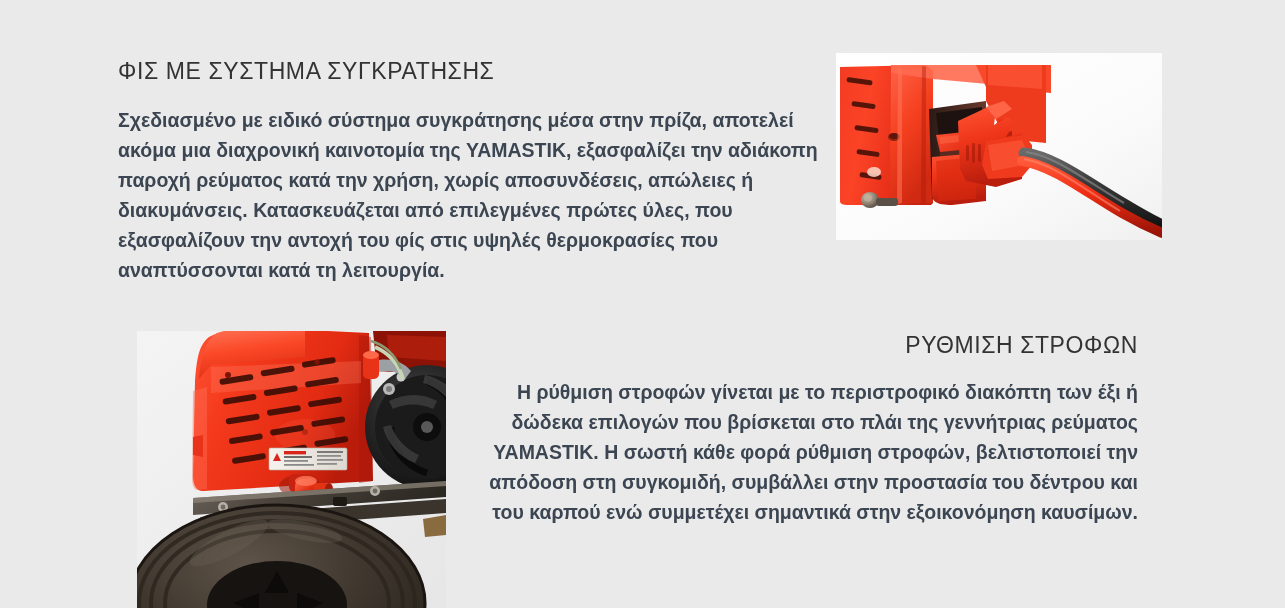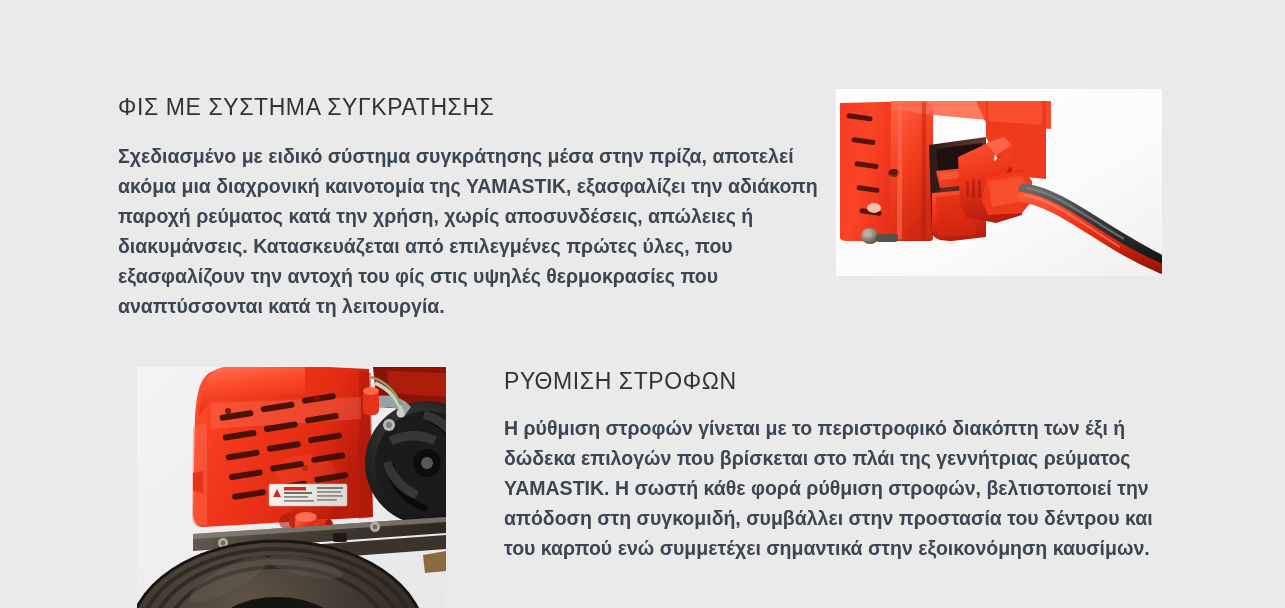--- a/index.html
+++ b/index.html
@@ -6,30 +6,30 @@
   html, body {
     width: 1285px;
     height: 608px;
     overflow: hidden;
   }
   body {
     background: #eaeaea;
     font-family: "Liberation Sans", sans-serif;
     position: relative;
   }
-  .page { position: relative; width: 1285px; height: 524px; margin-top: 36px; }
+  .page { position: relative; width: 1285px; height: 524px; }
 
   
   .sec1-text {
     position: absolute;
     left: 118px; top: 58px; width: 700px;
   }
   .sec2-text {
     position: absolute;
-    left: 504px; top: 332px; width: 680px;
+    left: 458px; top: 332px; width: 680px; text-align: right;
   }
   .feature-title {
     font-size: 23px;
     font-weight: 400;
     letter-spacing: 0.6px;
     color: #333333;
     line-height: 1.2;
     white-space: nowrap;
   }
   .feature-body {

